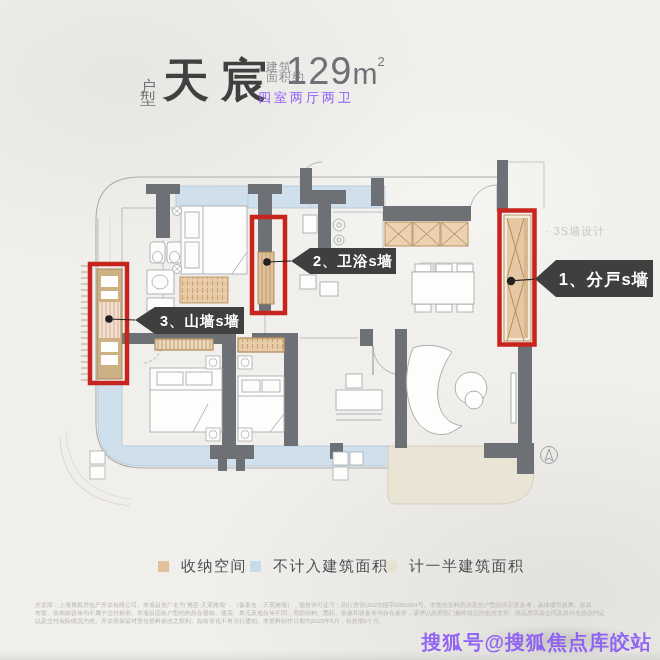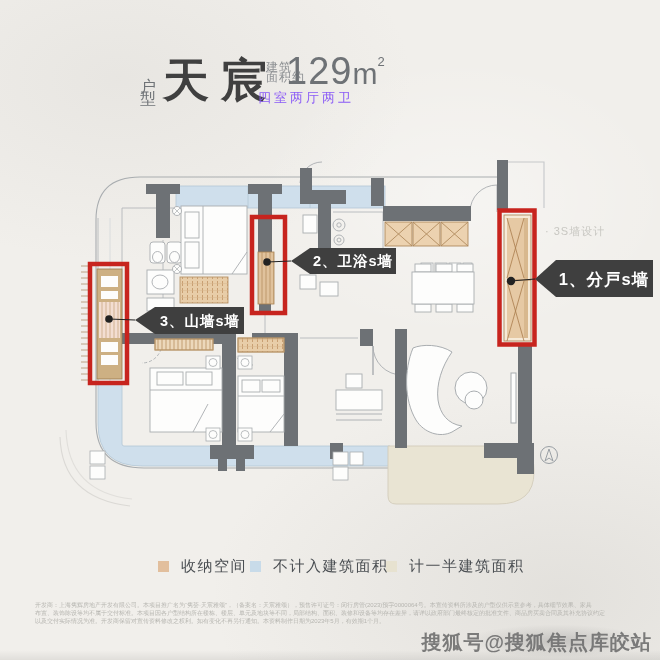--- a/index.html
+++ b/index.html
@@ -35,21 +35,21 @@
   .legend-item{position:absolute;top:558px;height:16px;display:flex;align-items:center;}
   .legend-swatch{width:11px;height:11px;margin-right:12px;flex:0 0 auto;}
   .legend-label{font-size:15px;color:#4a4e52;letter-spacing:1.5px;white-space:nowrap;}
   #legend-1{left:158px;} #legend-2{left:250px;} #legend-3{left:386px;}
   
   .disclaimer{position:absolute;left:35px;top:601px;width:592px;font-size:6px;
     line-height:8.2px;color:#b7b6b1;text-align:justify;}
   .sohu-shade{position:absolute;left:430px;top:622px;width:230px;height:38px;
     background:radial-gradient(120px 22px at 55% 50%, rgba(110,110,110,0.28), transparent 75%);}
   .sohu-mark{position:absolute;right:8px;top:629px;font-size:20px;font-weight:bold;
-    color:#737373;letter-spacing:1px;opacity:.93;white-space:nowrap;}
+    color:#8b5cf6;letter-spacing:1px;opacity:.93;white-space:nowrap;}
   svg{position:absolute;left:0;top:0;}
   svg text.callout{fill:#ffffff;font-weight:bold;font-family:"Liberation Sans",sans-serif;
     letter-spacing:1px;}
   svg text.wm{fill:#c8c7c2;font-size:11px;letter-spacing:1px;}
 </style>
 </head>
 <body>
 
 <div class="stage">
 

